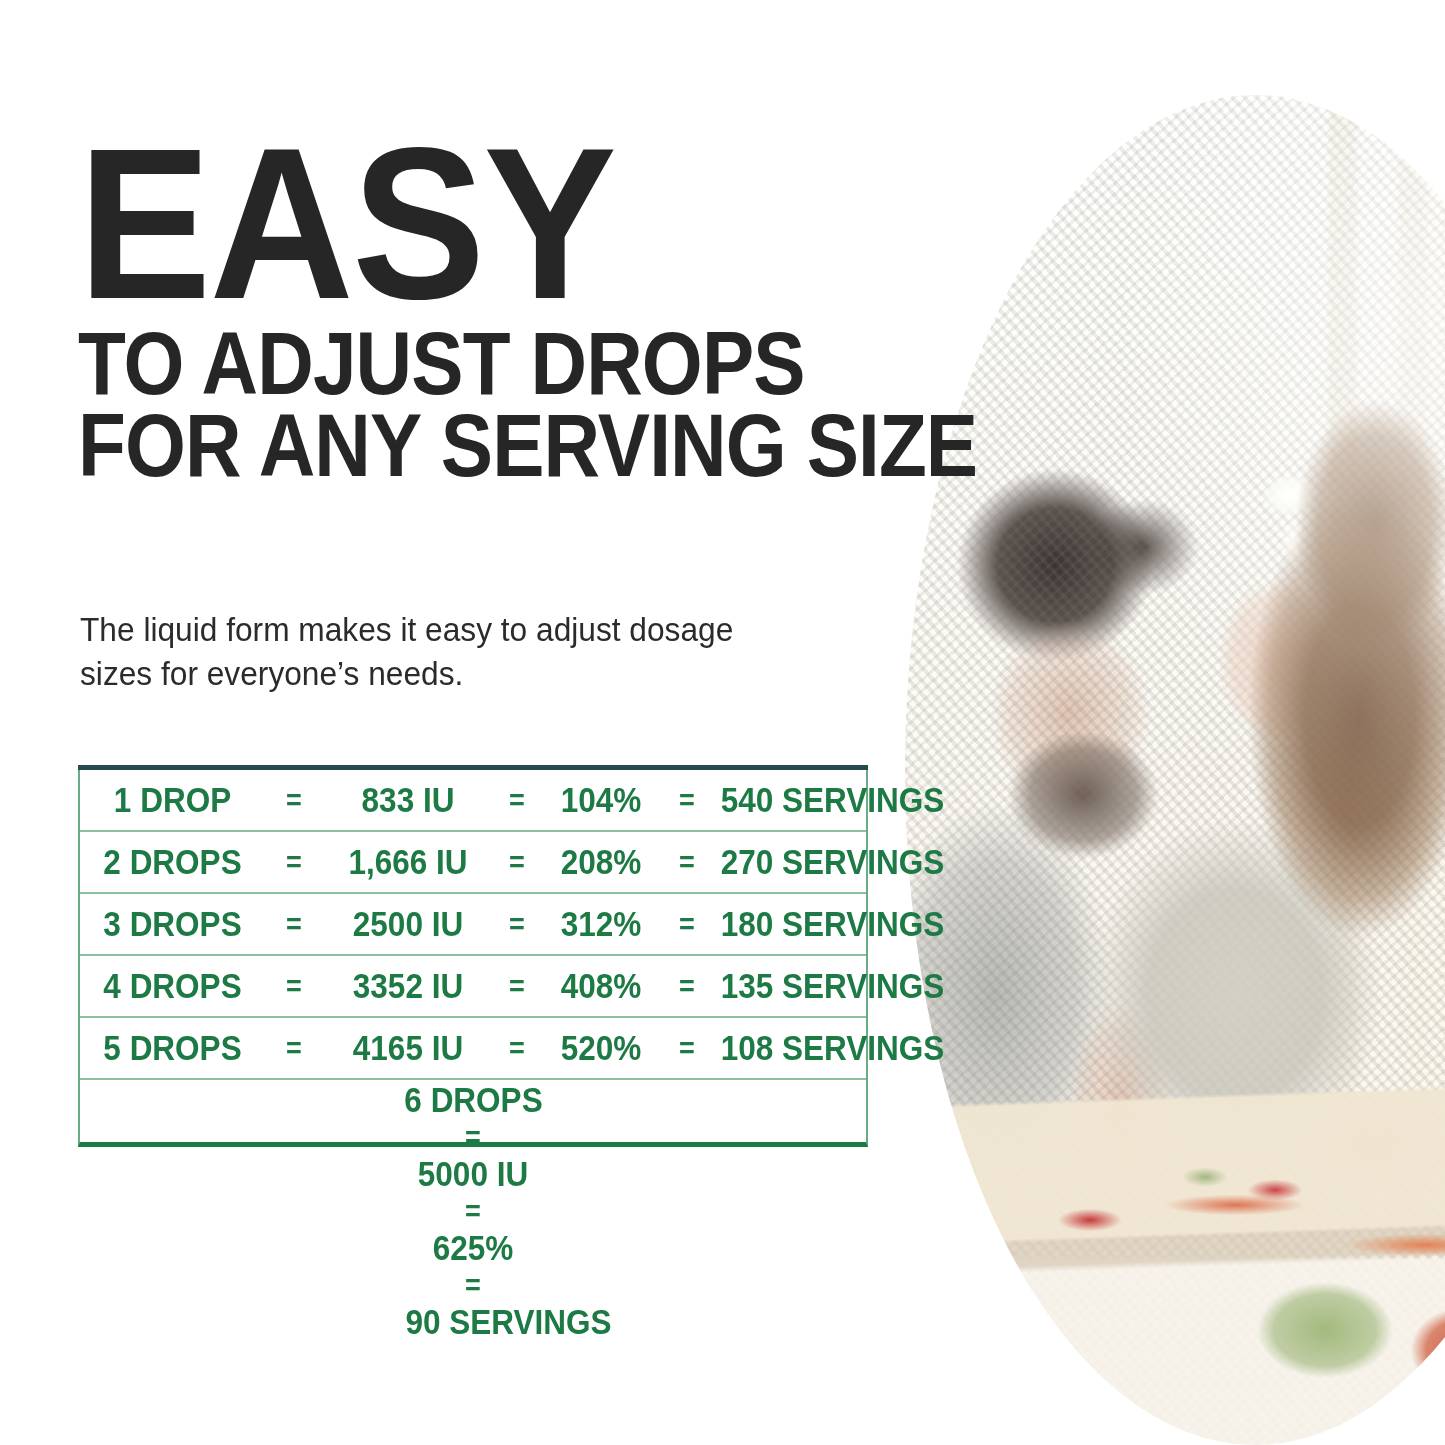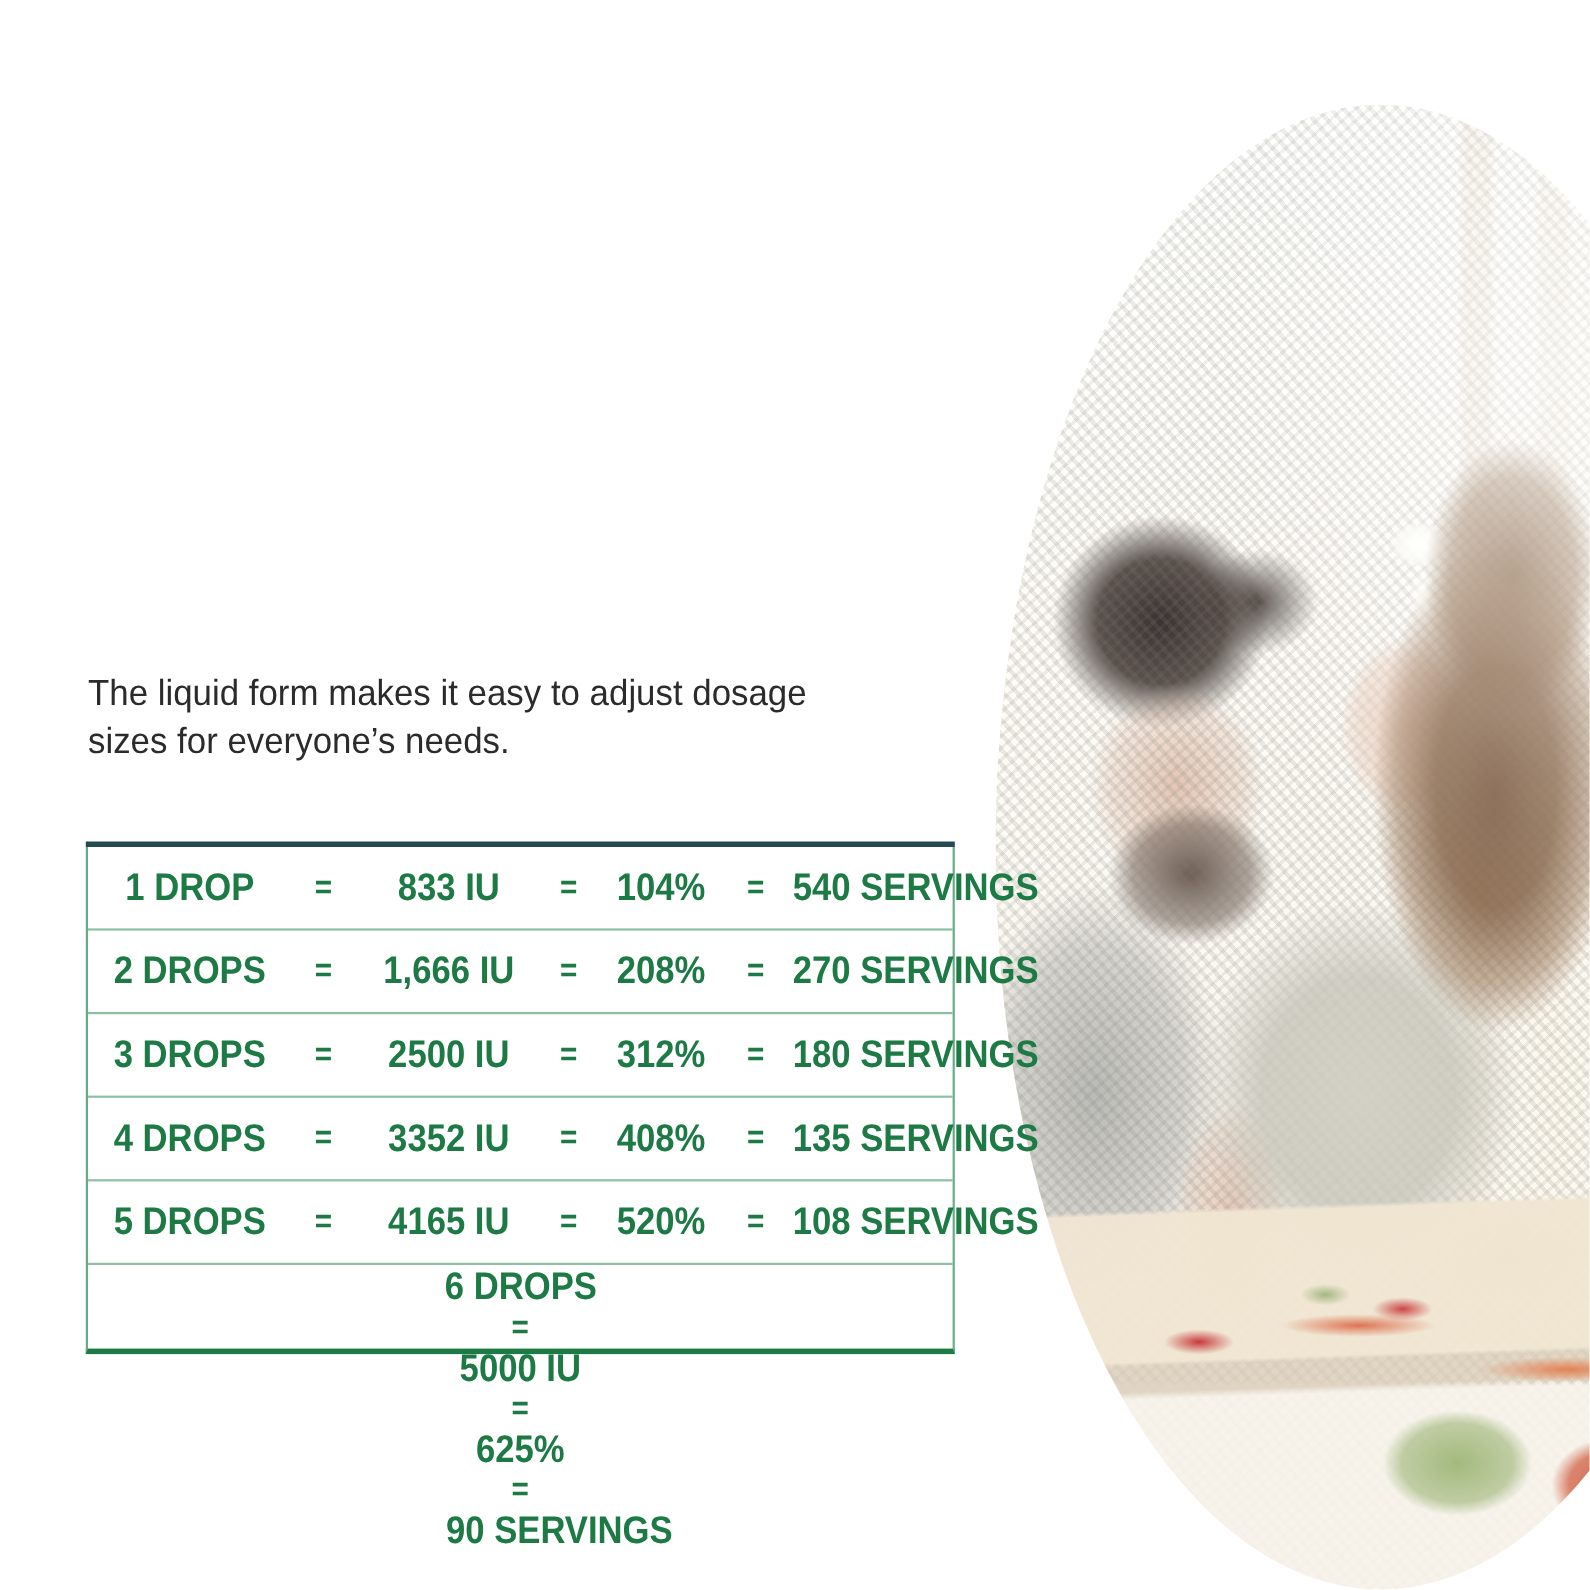--- a/index.html
+++ b/index.html
@@ -151,21 +151,21 @@
   }
   .t-body{
     border-left:2px solid #6aab87;
     border-right:2px solid #6aab87;
     border-bottom:5px solid #1c7a45;
     background:#ffffff;
   }
   .t-row{
     display:flex;
     align-items:center;
-    height:76px;
+    height:62px;
     border-bottom:2px solid #8cc0a2;
   }
   .t-row:last-child{ border-bottom:none;flex-direction:column; }
 
   .cell{
     font-family:"Liberation Sans Narrow","Liberation Sans", sans-serif;
     font-weight:bold;
     color:#1d7a45;
     text-align:center;
     white-space:nowrap;
@@ -182,20 +182,25 @@
 </head>
 <body>
 
 <div id="page">
 
   <div class="photo-wrap">
     <div class="photo"></div>
     <div class="photo-soft"></div>
   </div>
 
+  <div class="headline">
+    <div class="h-easy">EASY</div>
+    <div class="h-l2">TO ADJUST DROPS</div>
+    <div class="h-l3">FOR ANY SERVING SIZE</div>
+  </div>
 
   <div class="subtitle">The liquid form makes it easy to adjust dosage sizes for everyone’s needs.</div>
 
   <div class="table">
     <div class="t-topline"></div>
     <div class="t-body">
         <div class="t-row">
           <div class="cell c-drops">1 DROP</div>
           <div class="cell c-eq">=</div>
           <div class="cell c-iu">833 IU</div>

